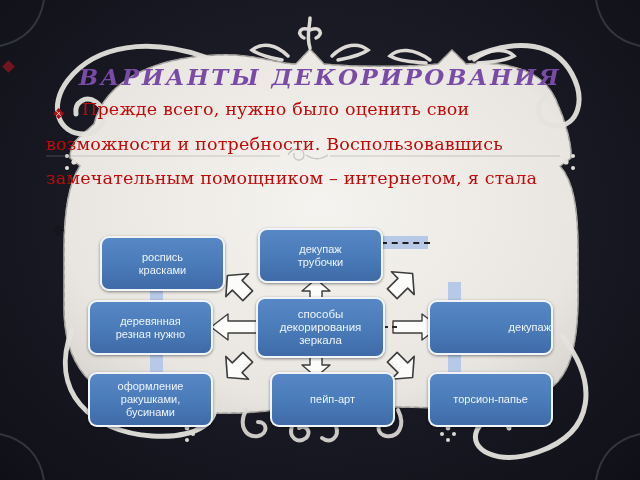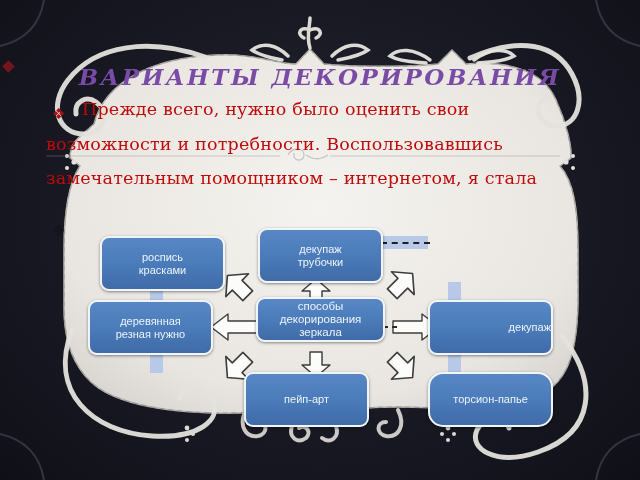--- a/index.html
+++ b/index.html
@@ -43,25 +43,25 @@
     display:flex; align-items:center; justify-content:center;
     text-align:center; color:#eef4fb;
     font-size:11px; line-height:13px;
     white-space:pre-line;
     box-shadow:0 1px 3px rgba(0,0,0,0.45);
   }
   .bA{left:100px; top:216px;margin-top:20px;}
   .bB{left:258px; top:228px;}
   .bC{left:428px; top:228px;}
   .bD{left:88px;  top:300px;}
-  .bE{left:256px; top:297px; width:129px; height:45px; font-size:11.5px;}
+  .bE{left:256px; top:297px; width:129px; height:61px; font-size:11.5px;}
   .bF{left:428px; top:300px;justify-content:flex-end;}
   .bG{left:88px;  top:372px;}
-  .bH{left:244px; top:372px;}
-  .bI{left:428px; top:372px;border-radius:15px;}
+  .bH{left:270px; top:372px;}
+  .bI{left:428px; top:372px;}
 </style>
 </head>
 <body>
 
 <div class="slide">
 
   <svg class="frame layer" width="640" height="480" viewBox="0 0 640 480">
     <defs>
       <radialGradient id="panelG" cx="50%" cy="42%" r="78%">
         <stop offset="0%" stop-color="#f5f3ef"></stop>
@@ -190,20 +190,25 @@
 резная нужно</span>
   </div>
   <div class="box bE">
     <span>способы
 декорирования
 зеркала</span>
   </div>
   <div class="box bF">
     <span>декупаж</span>
   </div>
+  <div class="box bG">
+    <span>оформление
+ракушками,
+бусинами</span>
+  </div>
   <div class="box bH">
     <span>пейп-арт</span>
   </div>
   <div class="box bI">
     <span>торсион-папье</span>
   </div>
 
 </div>
 
 </body></html>

